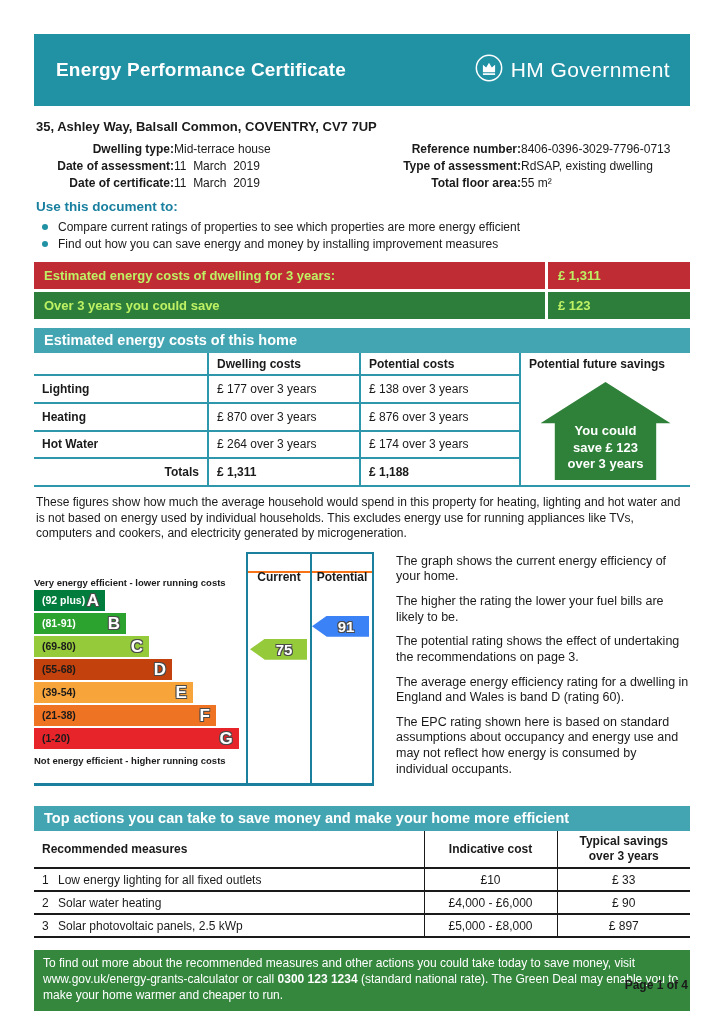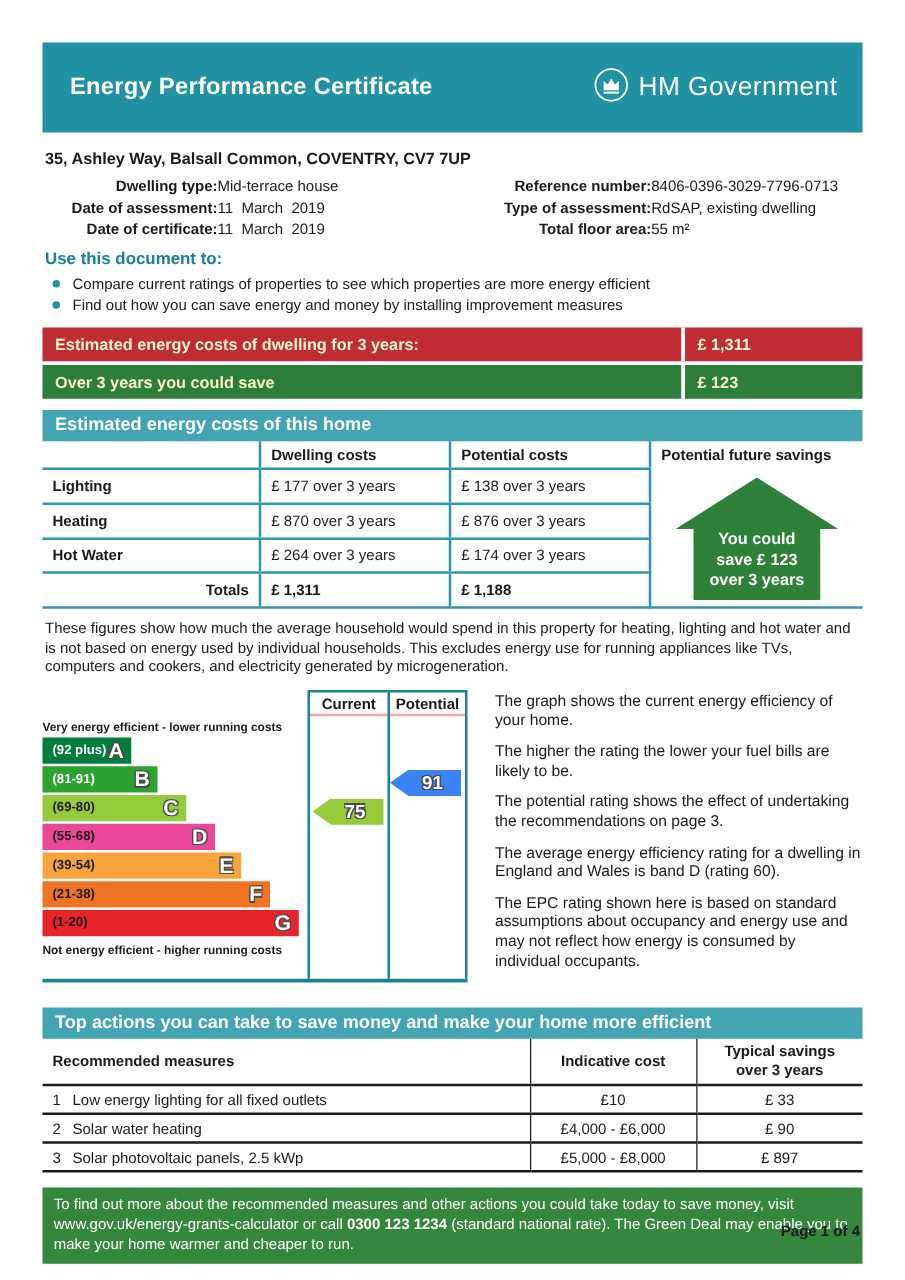--- a/index.html
+++ b/index.html
@@ -32,21 +32,21 @@
   .right .lbl { width:155px; }
   .info-value { white-space:pre-wrap; }
 
   
   .use-heading { color:#187f9e; font-weight:bold; font-size:13.5px; margin:2px 0 6px 2px; }
   .bullets { margin-left:6px; margin-bottom:11px; }
   .bullet-item { display:flex; align-items:flex-start; font-size:12px; margin-bottom:3px; }
   .bullet-dot { width:6px; height:6px; border-radius:50%; background:#2191a4; margin:4px 10px 0 2px; flex:none; }
 
   
-  .cost-bar { display:flex; height:27px; margin-bottom:3px; color:#fef9c3; font-weight:bold; font-size:13px; }
+  .cost-bar { display:flex; height:27px; margin-bottom:3px; color:#bef264; font-weight:bold; font-size:13px; }
   .cost-bar .bar-label { flex:1; display:flex; align-items:center; padding-left:10px; }
   .cost-bar .bar-value { width:145px; display:flex; align-items:center; padding-left:10px; border-left:3px solid #fff; }
   .cost-bar.red  > div { background:#bf2c34; }
   .cost-bar.green> div { background:#2d7d3b; }
   .cost-bars { margin-bottom:9px; }
 
   
   .section-banner {
     background:#43a5b2; color:#fff; font-weight:bold; font-size:14.5px;
     padding:4px 10px 5px; height:25px;
@@ -84,28 +84,28 @@
   .band-row {
     height:21px; margin-bottom:2px; display:flex; align-items:center;
     justify-content:space-between; padding:0 6px 0 8px;text-align:center;
   }
   .band-range { font-size:10.5px; font-weight:bold; }
   .band-letter {
     font-size:17px; font-weight:bold; color:#fff; line-height:21px;
     text-shadow:-1px -1px 0 #4a4a4a,1px -1px 0 #4a4a4a,-1px 1px 0 #4a4a4a,1px 1px 0 #4a4a4a;
   }
   .band-a{background:#007d3d;color:#fff} .band-b{background:#2ba32e;color:#fff}
-  .band-c{background:#95ca3b} .band-d{background:#ec4899}
+  .band-c{background:#95ca3b} .band-d{background:#c2410c}
   .band-e{background:#f7a43b} .band-f{background:#ee7423}
   .band-g{background:#e8242b}
   .rate-col { width:64px; display:flex; flex-direction:column; border-left:2px solid #1b7f9e; }
   .rate-col.last { border-right:2px solid #1b7f9e; }
   .rate-head {
-    height:21px; border-top:2px solid #1b7f9e; border-bottom:2px solid #fca5a5;
-    font-weight:bold; font-size:12px; text-align:center; padding-top:2px;
+    height:21px; border-top:2px solid #1b7f9e; border-bottom:2px solid #f97316;
+    font-weight:bold; font-size:12px; text-align:center; padding-top:16px;
   }
   .rate-body { position:relative; flex:1; }
   .pointer {
     position:absolute; right:3px; width:57px; height:21px;
     clip-path:polygon(0 50%, 26% 0, 100% 0, 100% 100%, 26% 100%);
     display:flex; align-items:center; justify-content:center; padding-left:11px;
     color:#fff; font-weight:bold; font-size:15px;
     text-shadow:-1px -1px 0 #4a4a4a,1px -1px 0 #4a4a4a,-1px 1px 0 #4a4a4a,1px 1px 0 #4a4a4a;
   }
   .pointer-current  { background:#95ca3b; top:66px; }

